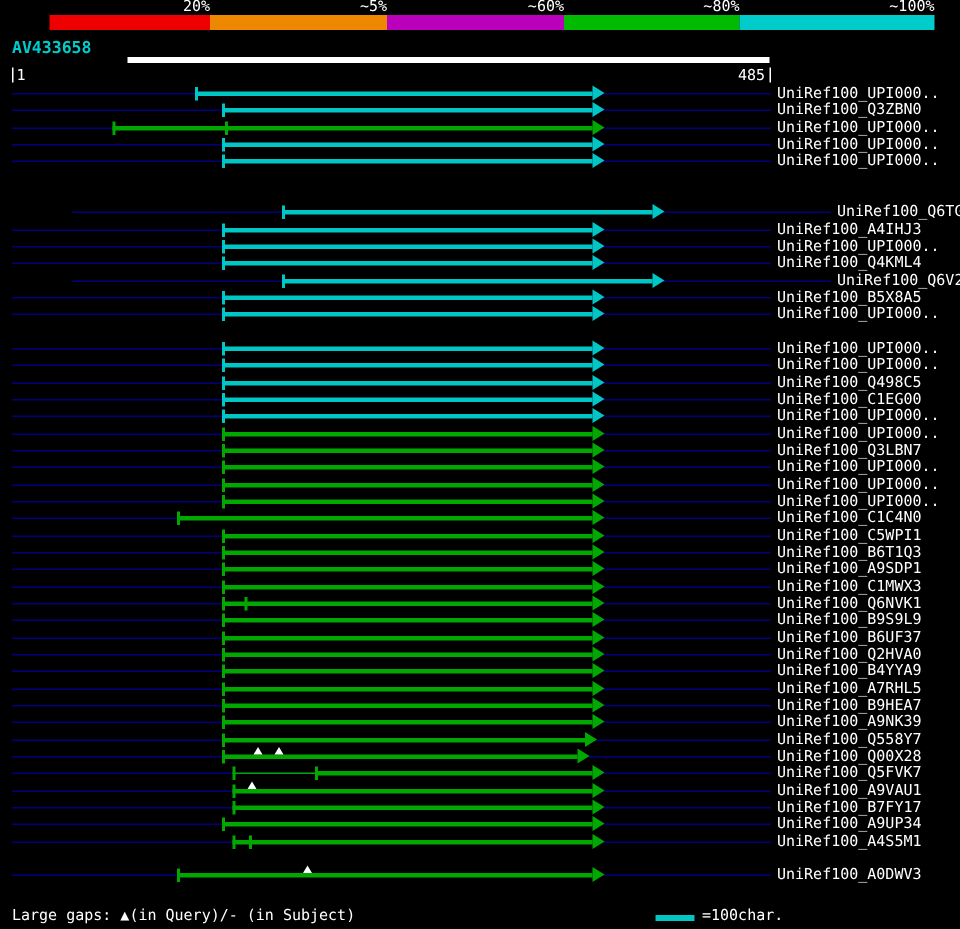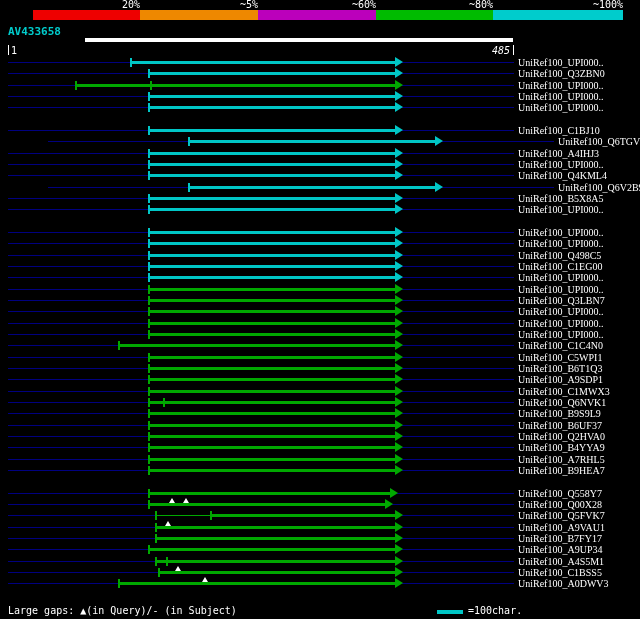--- a/index.html
+++ b/index.html
@@ -11,23 +11,23 @@
   
   .colorbar { position:absolute; top:0; left:0; width:100%; height:22px; }
   .cseg { position:absolute; top:10px; height:10px; }
   .clab { position:absolute; top:0; font-size:10px; line-height:10px; transform:translateX(-100%); white-space:pre; }
   
   .query-name { position:absolute; top:25px; left:8px; font-size:11px; font-weight:bold; }
   .query-bar  { position:absolute; top:38px; left:85px; width:428px; height:4px; background:#fff; }
   .ruler { position:absolute; top:44px; left:0; width:100%; height:12px; font-size:10px; }
   .rtick { position:absolute; top:1px; width:1px; height:10px; background:#fff; }
   .ruler .start { position:absolute; left:11px; top:1px; }
-  .ruler .end   { position:absolute; left:510px; top:1px; transform:translateX(-100%);font-style:italic; }
+  .ruler .end   { position:absolute; left:510px; top:1px; transform:translateX(-100%); }
   
-  .plot { position:absolute; top:57px; left:0; width:100%; height:545px;font-family:Liberation Serif, serif; }
+  .plot { position:absolute; top:57px; left:0; width:100%; height:545px; }
   .hit-row { position:absolute; left:0; width:100%; height:11px; }
   .baseline { position:absolute; left:8px; width:506px; top:5px; height:1px; background:#000080; }
   .abar  { position:absolute; top:4px; height:3px; }
   .alead { position:absolute; top:5px; height:1px; }
   .acap  { position:absolute; top:1px; width:2px; height:9px; }
   .aarrow { position:absolute; top:0; width:0; height:0;
             border-top:5px solid transparent; border-bottom:5px solid transparent; }
   .agap { position:absolute; top:-1px; width:0; height:0;
           border-left:3px solid transparent; border-right:3px solid transparent;
           border-bottom:5px solid #fff; }
@@ -96,27 +96,20 @@
         <div class="aarrow" style="left: 395px; border-left: 8px solid rgb(0, 198, 198);"></div>
         <div class="hlabel">UniRef100_UPI000..</div>
       </div>
       <div class="hit-row" style="top: 45.32px;">
         <div class="baseline"></div>
         <div class="abar" style="left: 148px; width: 247px; background: rgb(0, 198, 198);"></div>
         <div class="acap" style="left: 148px; background: rgb(0, 198, 198);"></div>
         <div class="aarrow" style="left: 395px; border-left: 8px solid rgb(0, 198, 198);"></div>
         <div class="hlabel">UniRef100_UPI000..</div>
       </div>
-      <div class="hit-row" style="top: 67.98px;">
-        <div class="baseline"></div>
-        <div class="abar" style="left: 148px; width: 247px; background: rgb(0, 198, 198);"></div>
-        <div class="acap" style="left: 148px; background: rgb(0, 198, 198);"></div>
-        <div class="aarrow" style="left: 395px; border-left: 8px solid rgb(0, 198, 198);"></div>
-        <div class="hlabel">UniRef100_C1BJ10</div>
-      </div>
       <div class="hit-row" style="top: 79.31px; margin-left: 40px;">
         <div class="baseline"></div>
         <div class="abar" style="left: 148px; width: 247px; background: rgb(0, 198, 198);"></div>
         <div class="acap" style="left: 148px; background: rgb(0, 198, 198);"></div>
         <div class="aarrow" style="left: 395px; border-left: 8px solid rgb(0, 198, 198);"></div>
         <div class="hlabel">UniRef100_Q6TGV7</div>
       </div>
       <div class="hit-row" style="top: 90.64px;">
         <div class="baseline"></div>
         <div class="abar" style="left: 148px; width: 247px; background: rgb(0, 198, 198);"></div>
@@ -306,20 +299,27 @@
         <div class="acap" style="left: 148px; background: rgb(0, 168, 0);"></div>
         <div class="aarrow" style="left: 395px; border-left: 8px solid rgb(0, 168, 0);"></div>
         <div class="hlabel">UniRef100_A7RHL5</div>
       </div>
       <div class="hit-row" style="top: 407.88px;">
         <div class="baseline"></div>
         <div class="abar" style="left: 148px; width: 247px; background: rgb(0, 168, 0);"></div>
         <div class="acap" style="left: 148px; background: rgb(0, 168, 0);"></div>
         <div class="aarrow" style="left: 395px; border-left: 8px solid rgb(0, 168, 0);"></div>
         <div class="hlabel">UniRef100_B9HEA7</div>
+      </div>
+      <div class="hit-row" style="top: 419.21px;">
+        <div class="baseline"></div>
+        <div class="abar" style="left: 148px; width: 247px; background: rgb(0, 168, 0);"></div>
+        <div class="acap" style="left: 148px; background: rgb(0, 168, 0);"></div>
+        <div class="aarrow" style="left: 395px; border-left: 8px solid rgb(0, 168, 0);"></div>
+        <div class="hlabel">UniRef100_A9NK39</div>
       </div>
       <div class="hit-row" style="top: 430.54px;">
         <div class="baseline"></div>
         <div class="abar" style="left: 148px; width: 242px; background: rgb(0, 168, 0);"></div>
         <div class="acap" style="left: 148px; background: rgb(0, 168, 0);"></div>
         <div class="aarrow" style="left: 390px; border-left: 8px solid rgb(0, 168, 0);"></div>
         <div class="hlabel">UniRef100_Q558Y7</div>
       </div>
       <div class="hit-row" style="top: 441.87px;">
         <div class="baseline"></div>
@@ -361,28 +361,20 @@
         <div class="aarrow" style="left: 395px; border-left: 8px solid rgb(0, 168, 0);"></div>
         <div class="hlabel">UniRef100_A9UP34</div>
       </div>
       <div class="hit-row" style="top: 498.52px;">
         <div class="baseline"></div>
         <div class="abar" style="left: 155px; width: 240px; background: rgb(0, 168, 0);"></div>
         <div class="acap" style="left: 155px; background: rgb(0, 168, 0);"></div>
         <div class="acap" style="left: 166px; background: rgb(0, 168, 0);"></div>
         <div class="aarrow" style="left: 395px; border-left: 8px solid rgb(0, 168, 0);"></div>
         <div class="hlabel">UniRef100_A4S5M1</div>
-      </div>
-      <div class="hit-row" style="top: 509.85px;">
-        <div class="baseline"></div>
-        <div class="abar" style="left: 158px; width: 237px; background: rgb(0, 168, 0);"></div>
-        <div class="acap" style="left: 158px; background: rgb(0, 168, 0);"></div>
-        <div class="agap" style="left: 175px;"></div>
-        <div class="aarrow" style="left: 395px; border-left: 8px solid rgb(0, 168, 0);"></div>
-        <div class="hlabel">UniRef100_C1BSS5</div>
       </div>
       <div class="hit-row" style="top: 521.18px;">
         <div class="baseline"></div>
         <div class="abar" style="left: 118px; width: 277px; background: rgb(0, 168, 0);"></div>
         <div class="acap" style="left: 118px; background: rgb(0, 168, 0);"></div>
         <div class="agap" style="left: 202px;"></div>
         <div class="aarrow" style="left: 395px; border-left: 8px solid rgb(0, 168, 0);"></div>
         <div class="hlabel">UniRef100_A0DWV3</div>
       </div>
     </div>

